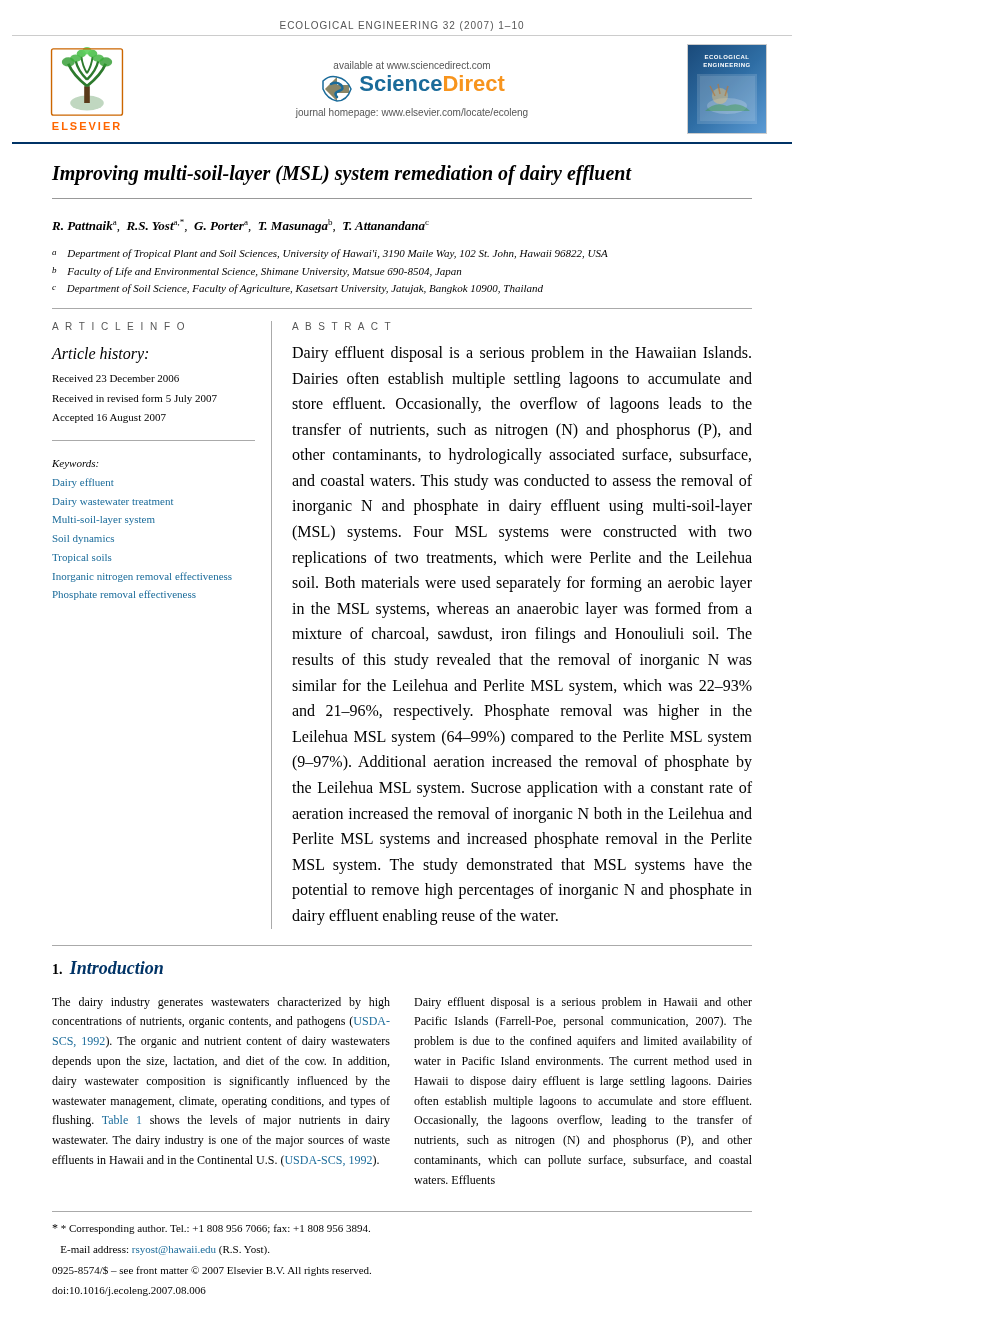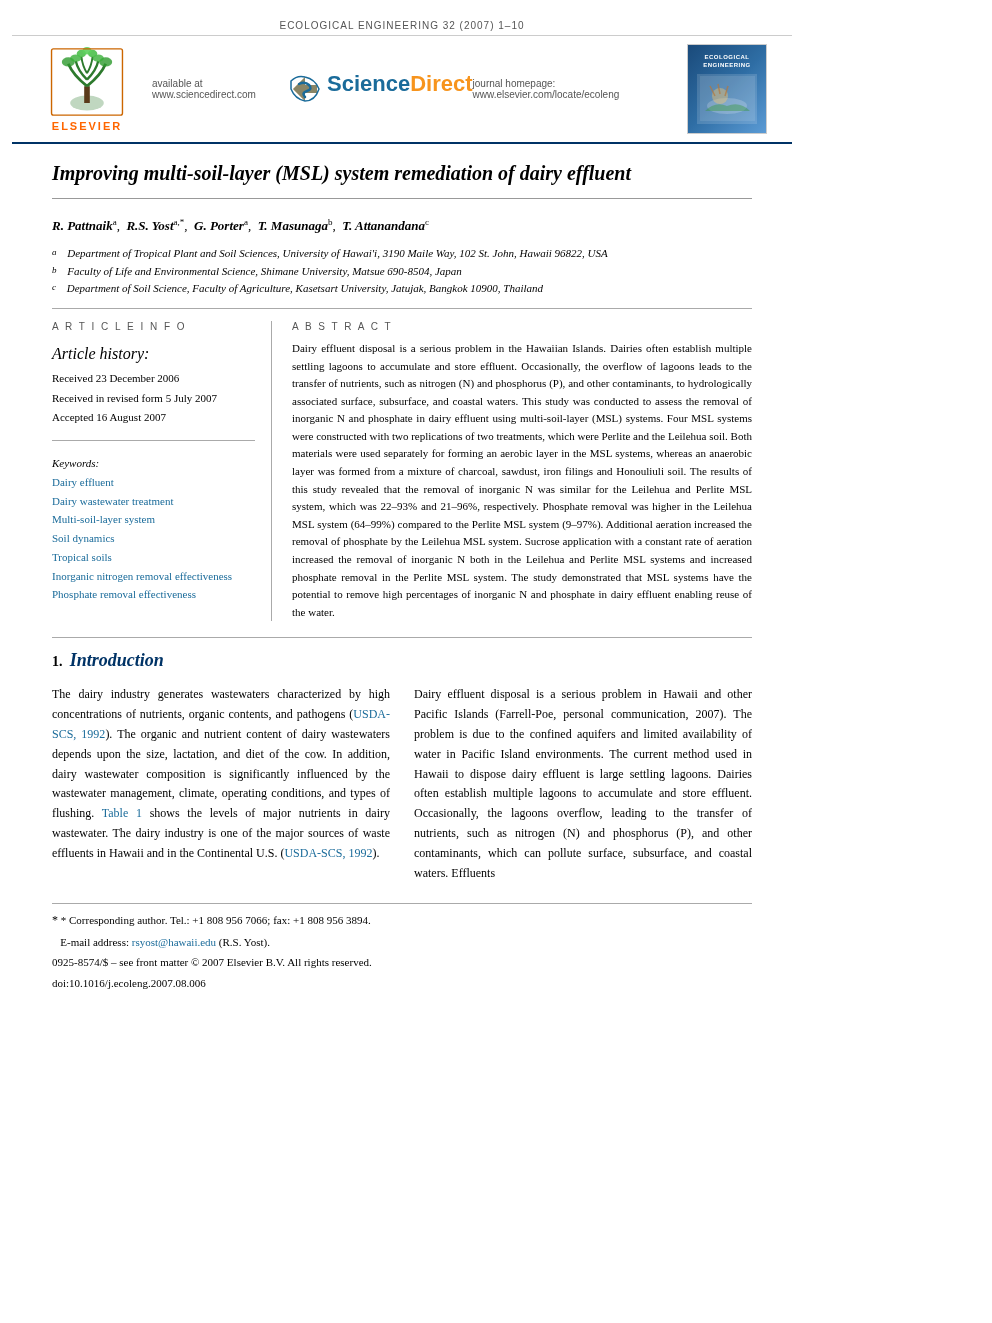--- a/index.html
+++ b/index.html
@@ -58,21 +58,21 @@
       font-size: 11px;
       font-weight: bold;
       color: #ff6600;
       letter-spacing: 2px;
       margin-top: 3px;
     }
 
     .banner-center {
       flex: 1;
       display: flex;
-      flex-direction: row;
+      flex-direction: column;
       align-items: center;
       justify-content: center;
     }
 
     .available-text {
       font-family: Arial, sans-serif;
       font-size: 10px;
       color: #555;
     }
 
@@ -244,21 +244,21 @@
     }
 
     .keyword-item {
       font-size: 11px;
       line-height: 1.7;
       color: #1a6b9a;
     }
 
     
     .abstract-text {
-      font-size: 11px;
+      font-size: 16px;
       line-height: 1.6;
       text-align: justify;
     }
 
     .abstract-copyright {
       font-size: 11px;
       text-align: right;
       margin-top: 8px;
     }
 

